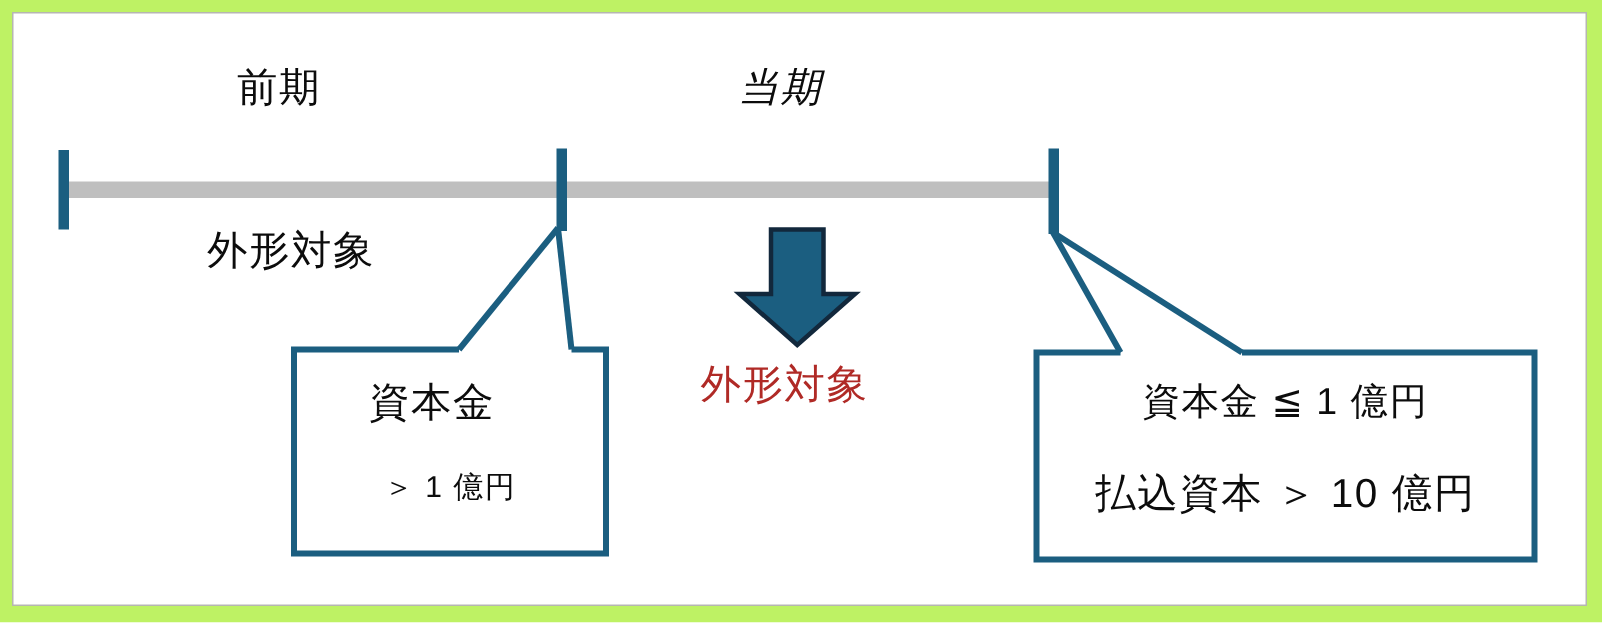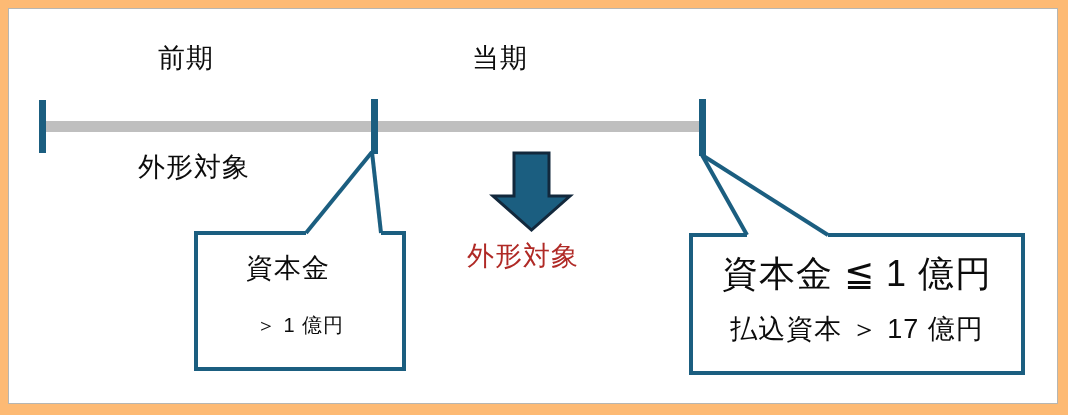--- a/index.html
+++ b/index.html
@@ -7,21 +7,21 @@
     padding: 0;
     background: #ffffff;
   }
   body {
     font-family: "Liberation Sans", "DejaVu Sans", sans-serif;
   }
   #page {
     position: relative;
     width: 1068px;
     height: 415px;
-    background: #fdba74;
+    background: #bef264;
     overflow: hidden;
   }
   #frame {
     position: absolute;
     left: 8px;
     top: 8px;
     width: 1050px;
     height: 396px;
     background: #ffffff;
     border: 1px solid #b6b6b2;
@@ -38,38 +38,38 @@
     position: absolute;
     white-space: nowrap;
     color: #0c0c0c;
     line-height: 1;
   }
   .period-label {
     font-size: 27px;
     letter-spacing: 1px;
   }
   #label-prev  { left: 158px; top: 45px; }
-  #label-curr  { left: 472px; top: 45px; }
+  #label-curr  { left: 492px; top: 45px; font-style: italic; }
   #label-prev-target { left: 138px; top: 154px; font-size: 27px; letter-spacing: 1px; }
   #label-red-target {
     left: 467px; top: 243px;
     font-size: 27px;
     letter-spacing: 1px;
     color: #b02a26;
   }
   .callout-text {
     position: absolute;
     text-align: center;
     color: #0c0c0c;
     white-space: nowrap;
     line-height: 1;
   }
   #left-line1 { left: 184px; top: 255px; width: 208px; font-size: 27px; letter-spacing: 1px; }
   #left-line2 { left: 196px; top: 315px; width: 208px; font-size: 20px; letter-spacing: 1px; }
-  #right-line1 { left: 691px; top: 256px; width: 332px; font-size: 36px; letter-spacing: 1px; }
+  #right-line1 { left: 691px; top: 256px; width: 332px; font-size: 25px; letter-spacing: 1px; }
   #right-line2 { left: 691px; top: 316px; width: 332px; font-size: 27px; letter-spacing: 1px; }
 </style>
 </head>
 <body>
 
 <div id="page">
   <div id="frame"></div>
 
   <svg id="svg-layer" viewBox="0 0 1068 415" xmlns="http://www.w3.org/2000/svg">
 
@@ -96,14 +96,14 @@
   <div class="txt period-label" id="label-curr">当期</div>
 
   <div class="txt" id="label-prev-target">外形対象</div>
 
   <div class="txt" id="label-red-target">外形対象</div>
 
   <div class="callout-text" id="left-line1">資本金</div>
   <div class="callout-text" id="left-line2">＞ 1 億円</div>
 
   <div class="callout-text" id="right-line1">資本金 ≦ 1 億円</div>
-  <div class="callout-text" id="right-line2">払込資本 ＞ 17 億円</div>
+  <div class="callout-text" id="right-line2">払込資本 ＞ 10 億円</div>
 </div>
 
 </body></html>

